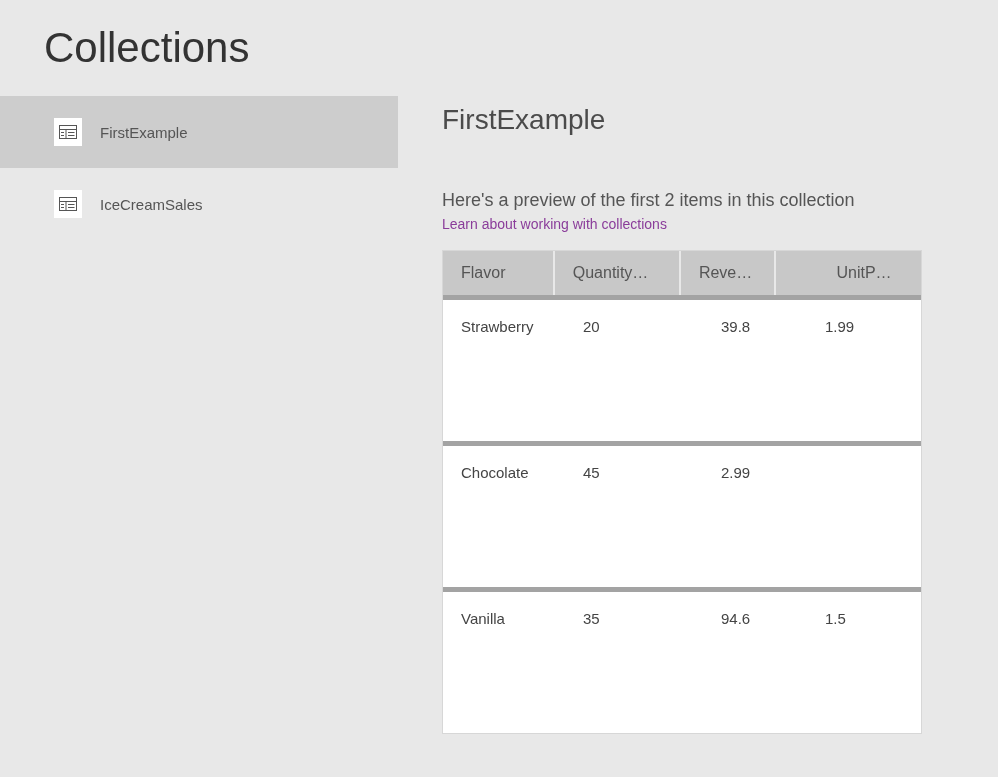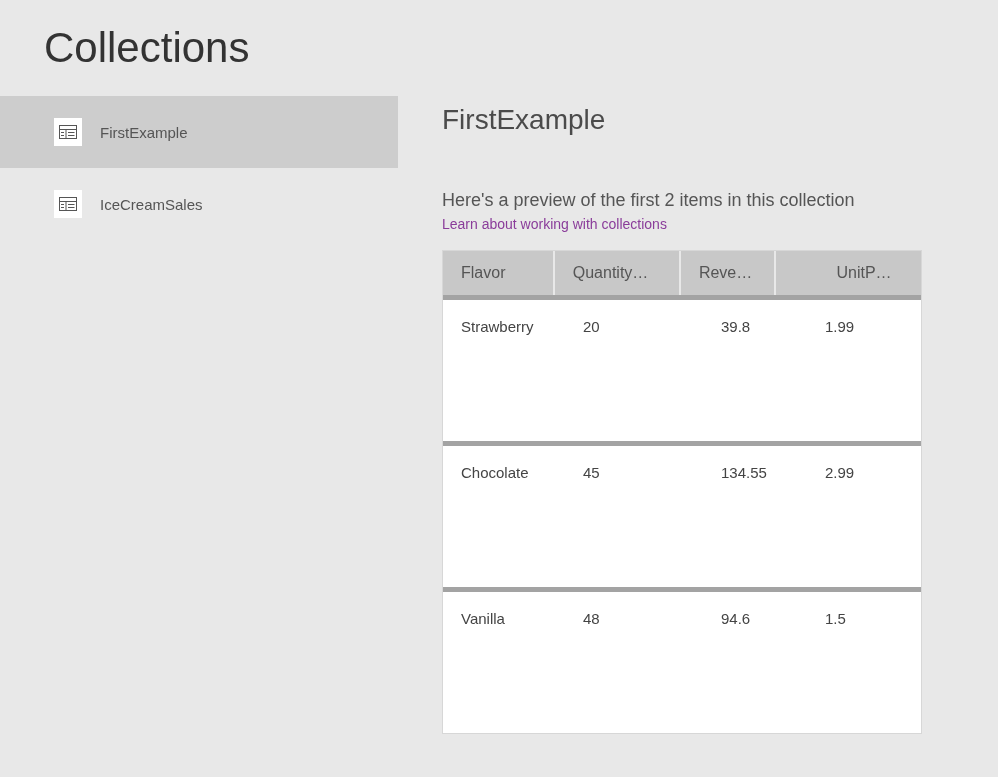--- a/index.html
+++ b/index.html
@@ -176,25 +176,24 @@
 
       <div class="tbl-row">
         <div class="dcell c0">Strawberry</div>
         <div class="dcell c1">20</div>
         <div class="dcell c2">39.8</div>
         <div class="dcell c3">1.99</div>
       </div>
       <div class="tbl-row">
         <div class="dcell c0">Chocolate</div>
         <div class="dcell c1">45</div>
-        <div class="dcell c2">134.55</div>
         <div class="dcell c3">2.99</div>
       </div>
       <div class="tbl-row">
         <div class="dcell c0">Vanilla</div>
-        <div class="dcell c1">48</div>
+        <div class="dcell c1">35</div>
         <div class="dcell c2">94.6</div>
         <div class="dcell c3">1.5</div>
       </div>
     </div>
   </div>
 
 </div>
 
 </body></html>

